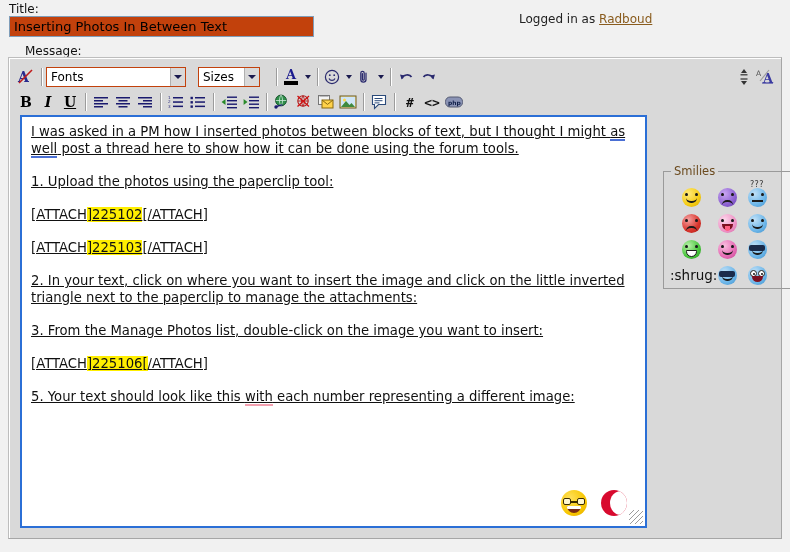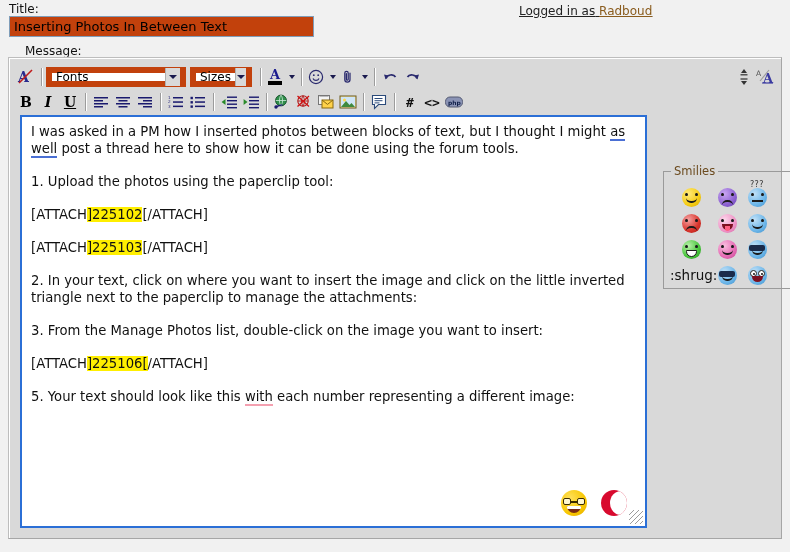--- a/index.html
+++ b/index.html
@@ -17,21 +17,21 @@
 
   
   .topbar { position: absolute; left: 0; top: 0; width: 790px; height: 40px; }
   .title-label { position: absolute; left: 9px; top: 2px; font-size: 12px; color: #111; }
   .title-input {
     position: absolute; left: 9px; top: 16px; width: 305px; height: 21px;
     border: 1px solid #7f9db9; background: #c2410c;
     font-family: "DejaVu Sans", "Liberation Sans", sans-serif;
     font-size: 13px; color: #000; padding: 1px 4px; outline: none;
   }
-  .loginfo { position: absolute; left: 519px; top: 4px; font-size: 12px; color: #222; text-decoration: underline; }
+  .loginfo { position: absolute; left: 519px; top: 12px; font-size: 12px; color: #222; }
   .loginfo a { color: #8a5c1e; text-decoration: underline; }
   .message-label { position: absolute; left: 25px; top: 44px; font-size: 12px; color: #111; }
 
   
   .editor-panel {
     position: absolute; left: 8px; top: 57px; width: 774px; height: 482px;
     background: #d9d9d9;
     border: 1px solid #a6a6a6;
     border-top-color: #bdbdbd; border-left-color: #bdbdbd;
     box-shadow: inset 1px 1px 0 #ffffff;
@@ -50,22 +50,22 @@
     width: 22px; height: 22px;
     display: inline-flex; align-items: center; justify-content: center;
     border: 1px solid transparent;
     color: #1a1a6e; font-size: 13px; line-height: 1;
     cursor: default; flex: none;
   }
   .sep { width: 1px; height: 18px; background: #9c9c9c; margin: 0 4px; flex: none;
          box-shadow: 1px 0 0 #ffffff; }
 
   .combo {
-    height: 20px; background: #ffffff; border: 6px solid #c2410c;
-    display: inline-flex; align-items: center; margin-right: 4px; flex: none;
+    height: 20px; background: #ffffff; border: 1px solid #c2410c;
+    display: inline-flex; align-items: center; margin-right: 12px; flex: none;
   }
   .combo .ctext { padding: 0 4px; font-size: 12px; color: #000; white-space: nowrap; }
   .combo .carrow {
     width: 15px; height: 18px; margin-left: auto;
     background: #d9d9d9; border-left: 1px solid #b0b0b0;
     display: inline-flex; align-items: center; justify-content: center;
   }
   .combo.fonts { width: 140px; }
   .combo.sizes { width: 62px; }
   .tri-down {
@@ -93,21 +93,21 @@
   .b-i { font-family: "DejaVu Serif", serif; font-style: italic; font-weight: bold; color: #000; font-size: 14px; }
   .b-u { font-family: "DejaVu Serif", serif; font-weight: bold; color: #000; font-size: 14px; text-decoration: underline; }
   .mono { font-family: "DejaVu Sans Mono", monospace; font-weight: bold; color: #111; font-size: 13px; }
 
   
   .text-area {
     position: absolute; left: 11px; top: 57px; width: 627px; height: 413px;
     background: #ffffff; border: 2px solid #2b6fd6;
     overflow: hidden;
   }
-  .doc { padding: 6px 9px 0 9px; }
+  .doc { padding: 6px 9px 0 9px; text-decoration: underline; }
   .doc p {
     margin: 0 0 16px 0; font-size: 13.2px; line-height: 17px;
     color: #111; font-family: "DejaVu Sans", "Liberation Sans", sans-serif;
   }
   .hl { background: #ffef00; }
   .u-blue { border-bottom: 2px solid #4a6fd4; }
   .u-pink { border-bottom: 2px solid #f4a0b0; }
 
   .emoji-row {
     position: absolute; right: 18px; bottom: 10px;

